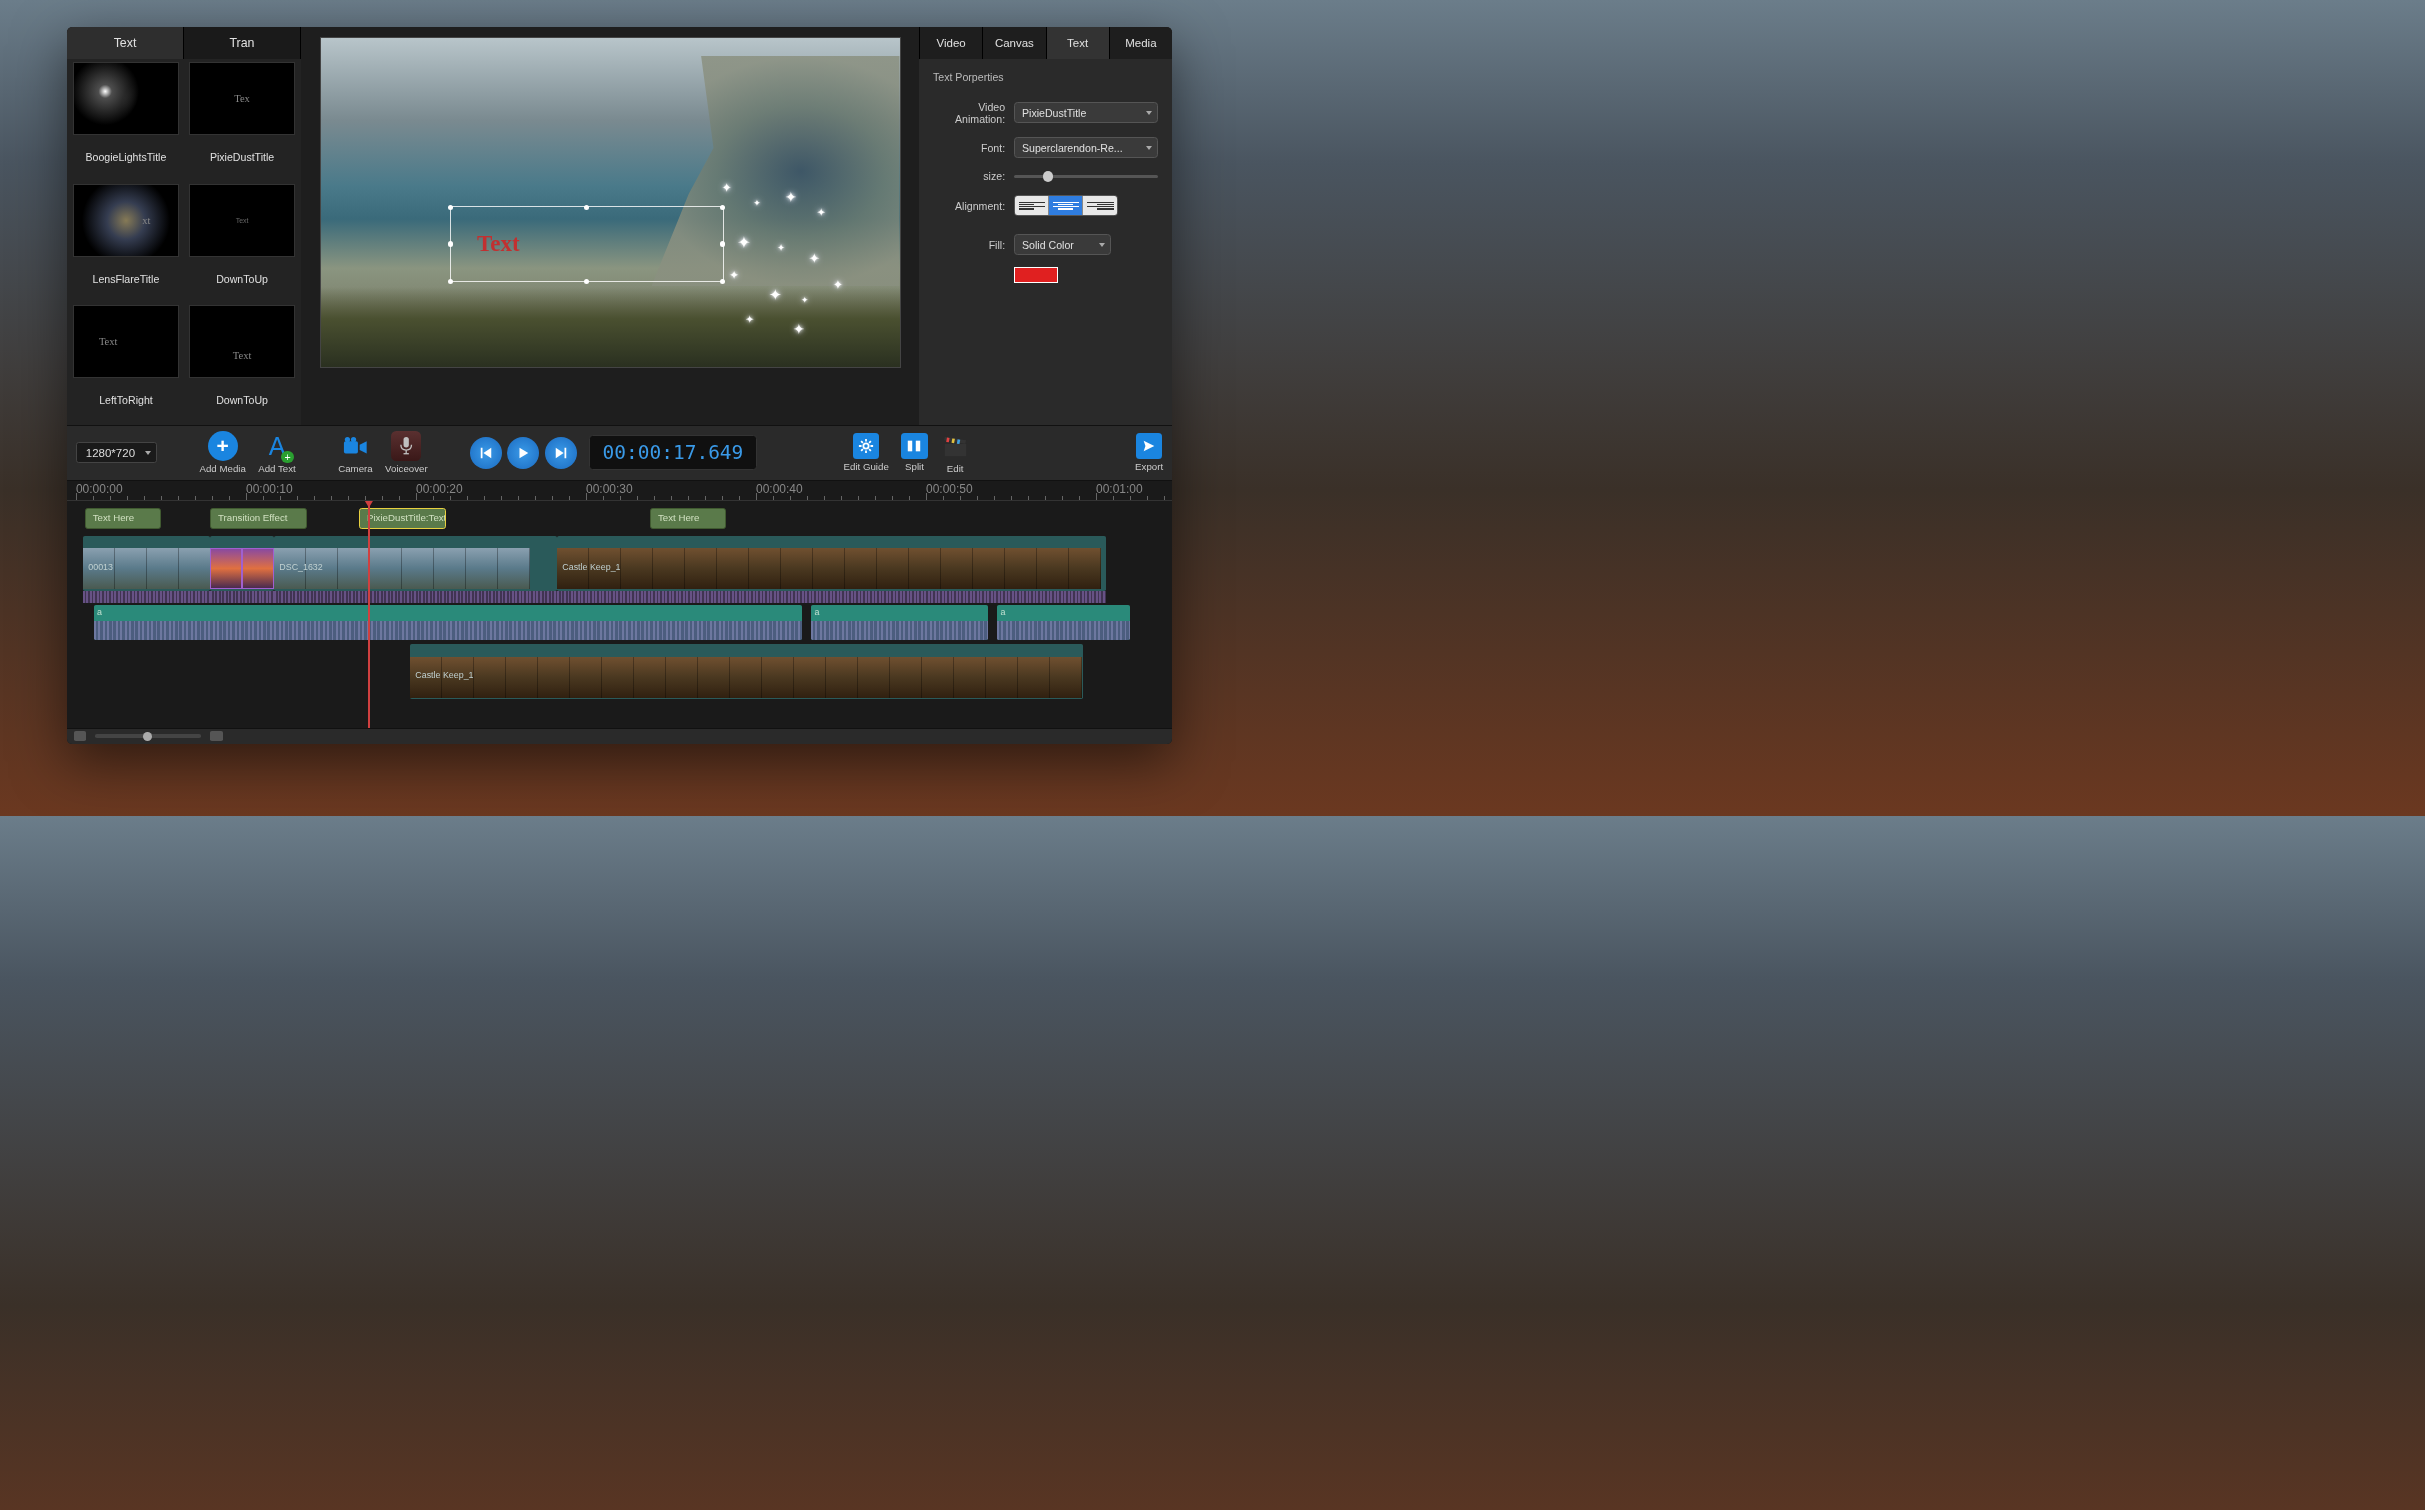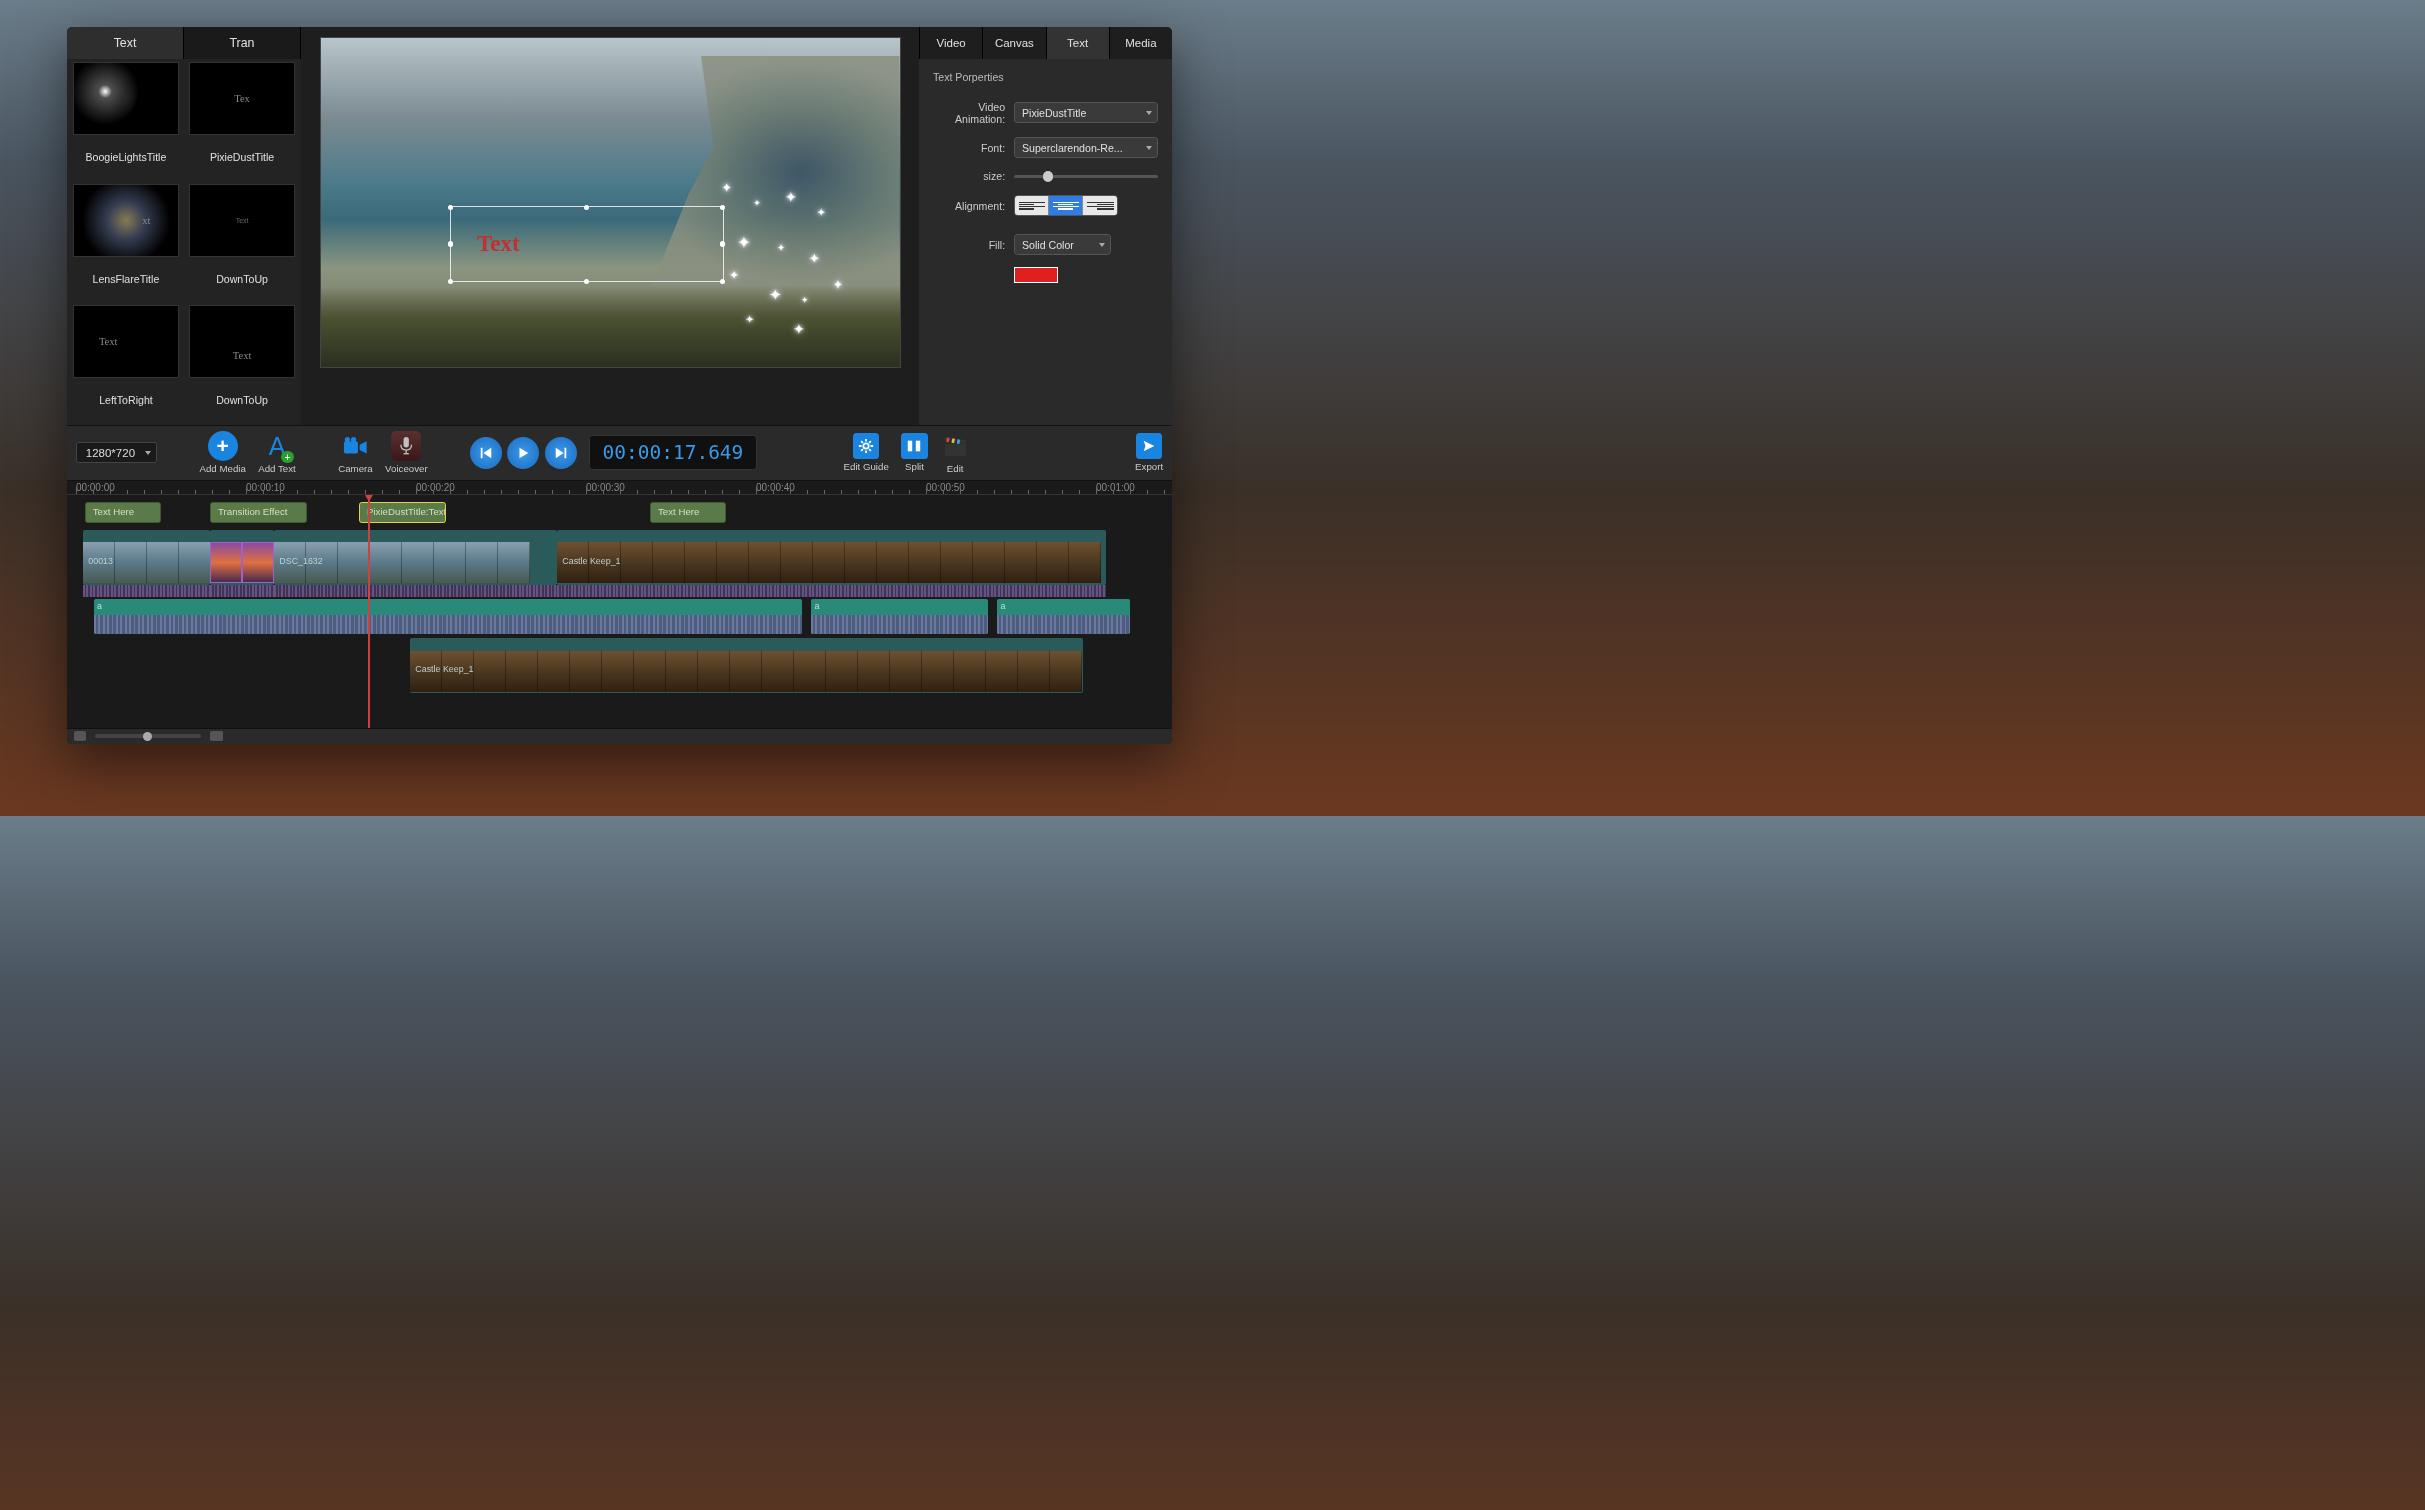--- a/index.html
+++ b/index.html
@@ -62,21 +62,21 @@
 .icon-circle-blue { background: #1a85e0; border-radius: 50%; color: #fff; font-size: 21px; font-weight: bold; }
 .icon-addtext { color: #1a85e0; font-size: 25px; position: relative; }
 .icon-addtext::after { content: "+"; position: absolute; right: -1.8px; bottom: -1.8px; width: 12.4px; height: 12.4px; background: #2aa030; color: #fff; border-radius: 50%; font-size: 10.6px; display: flex; align-items: center; justify-content: center; }
 .icon-voiceover { width: 30px; height: 30px; background: linear-gradient(180deg, #5a3030, #3a1818); border-radius: 5.3px; display: flex; align-items: center; justify-content: center; }
 .play-controls { display: flex; gap: 5.3px; }
 .play-btn { width: 32px; height: 32px; background: radial-gradient(circle, #3a9ae8 0%, #1a6ac0 100%); border-radius: 50%; display: flex; align-items: center; justify-content: center; cursor: pointer; color: #fff; }
 .timecode { background: #101010; border: 0.9px solid #333; padding: 5.3px 12.4px; color: #3a9ae8; font-size: 19.5px; font-family: "Menlo", monospace; border-radius: 3.5px; }
 .icon-sq-blue { width: 26.6px; height: 26.6px; background: #1a85e0; border-radius: 3.5px; display: flex; align-items: center; justify-content: center; color: #fff; }
 .spacer { flex: 1; }
 .timeline-area { flex: 1; background: #1a1a1a; overflow: hidden; display: flex; flex-direction: column; position: relative; border-top: 0.9px solid #111; }
-.ruler { height: 14px; background: #1a1a1a; position: relative; color: #888; font-size: 10px; border-bottom: 0.9px solid #333; }
+.ruler { height: 20px; background: #1a1a1a; position: relative; color: #888; font-size: 12px; border-bottom: 0.9px solid #333; }
 .ruler-label { position: absolute; top: 1.8px; }
 .tracks { flex: 1; position: relative; overflow-y: auto; }
 .text-track { height: 30px; position: relative; margin-top: 3.5px; }
 .text-clip { position: absolute; top: 3.5px; height: 21px; background: #5a7a4a; border: 0.9px solid #405a30; border-radius: 2.7px; color: #d0e0c0; font-size: 9.7px; padding: 3.5px 7px; cursor: pointer; overflow: hidden; white-space: nowrap; }
 .text-clip.selected { border: 1.8px solid #e8d040; }
 .video-track { height: 66px; position: relative; margin-top: 1.8px; }
 .video-clip { position: absolute; top: 0; height: 55px; background: #2a5a5a; border-radius: 1.8px; cursor: pointer; }
 .video-clip-label { position: absolute; top: 0; left: 3.5px; color: #c0d0d0; font-size: 8.9px; padding: 1.8px; z-index: 2; margin-top: 24px; }
 .video-thumbs { position: absolute; top: 12.4px; left: 0; right: 0; height: 41px; display: flex; }
 .vthumb { flex: 0 0 32px; height: 41px; background: linear-gradient(180deg, #8aa0b0 0%, #5a7a8a 50%, #4a5a50 100%); border-right: 0.9px solid rgba(0,0,0,0.3); }

